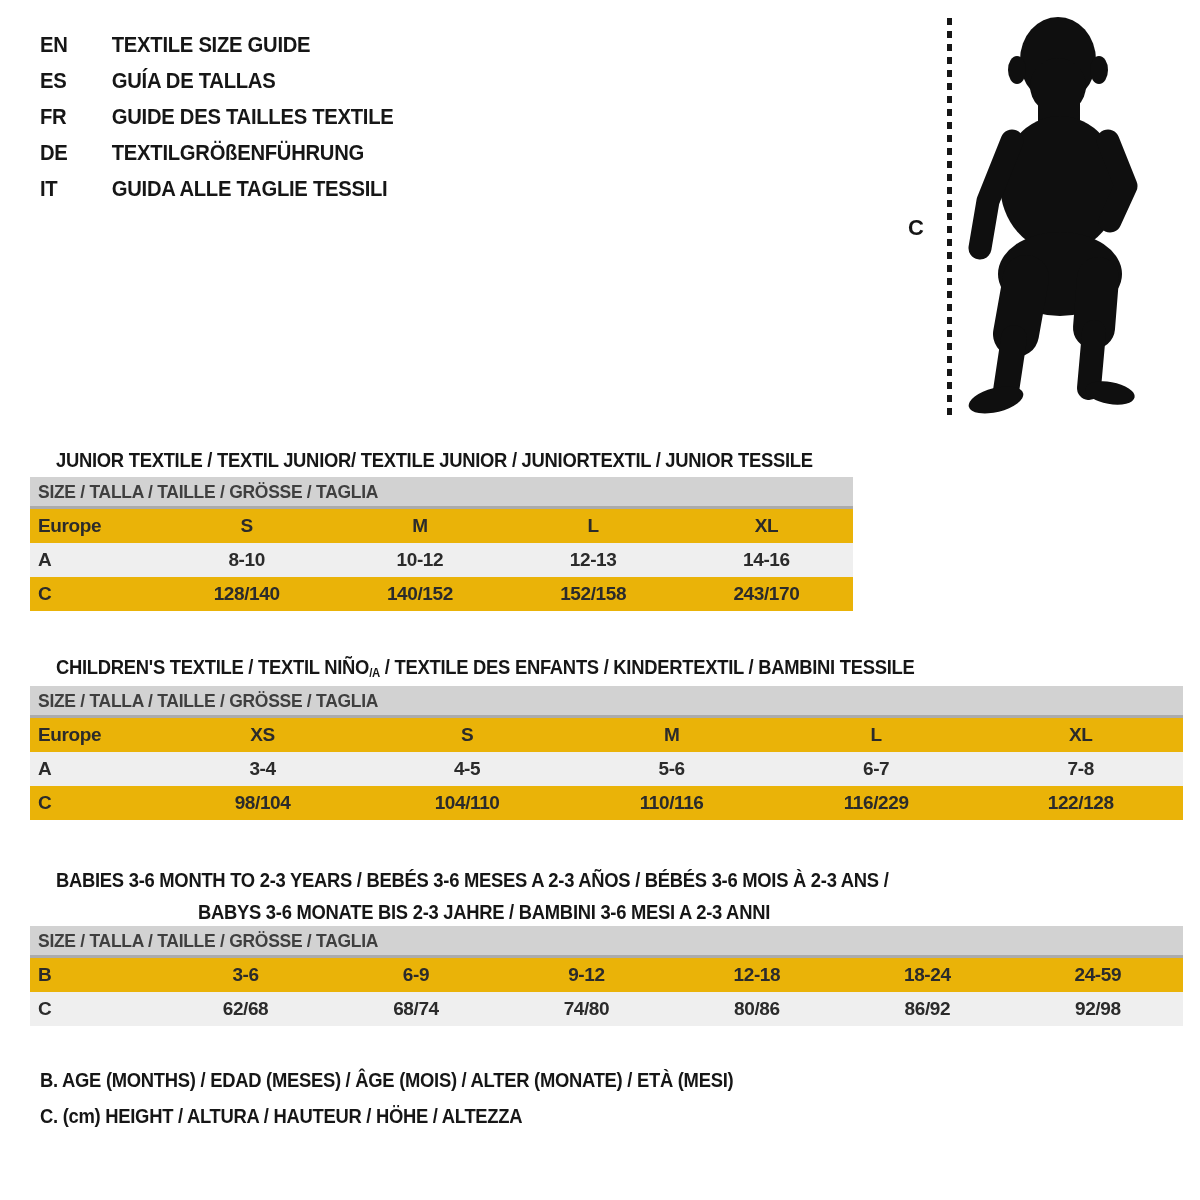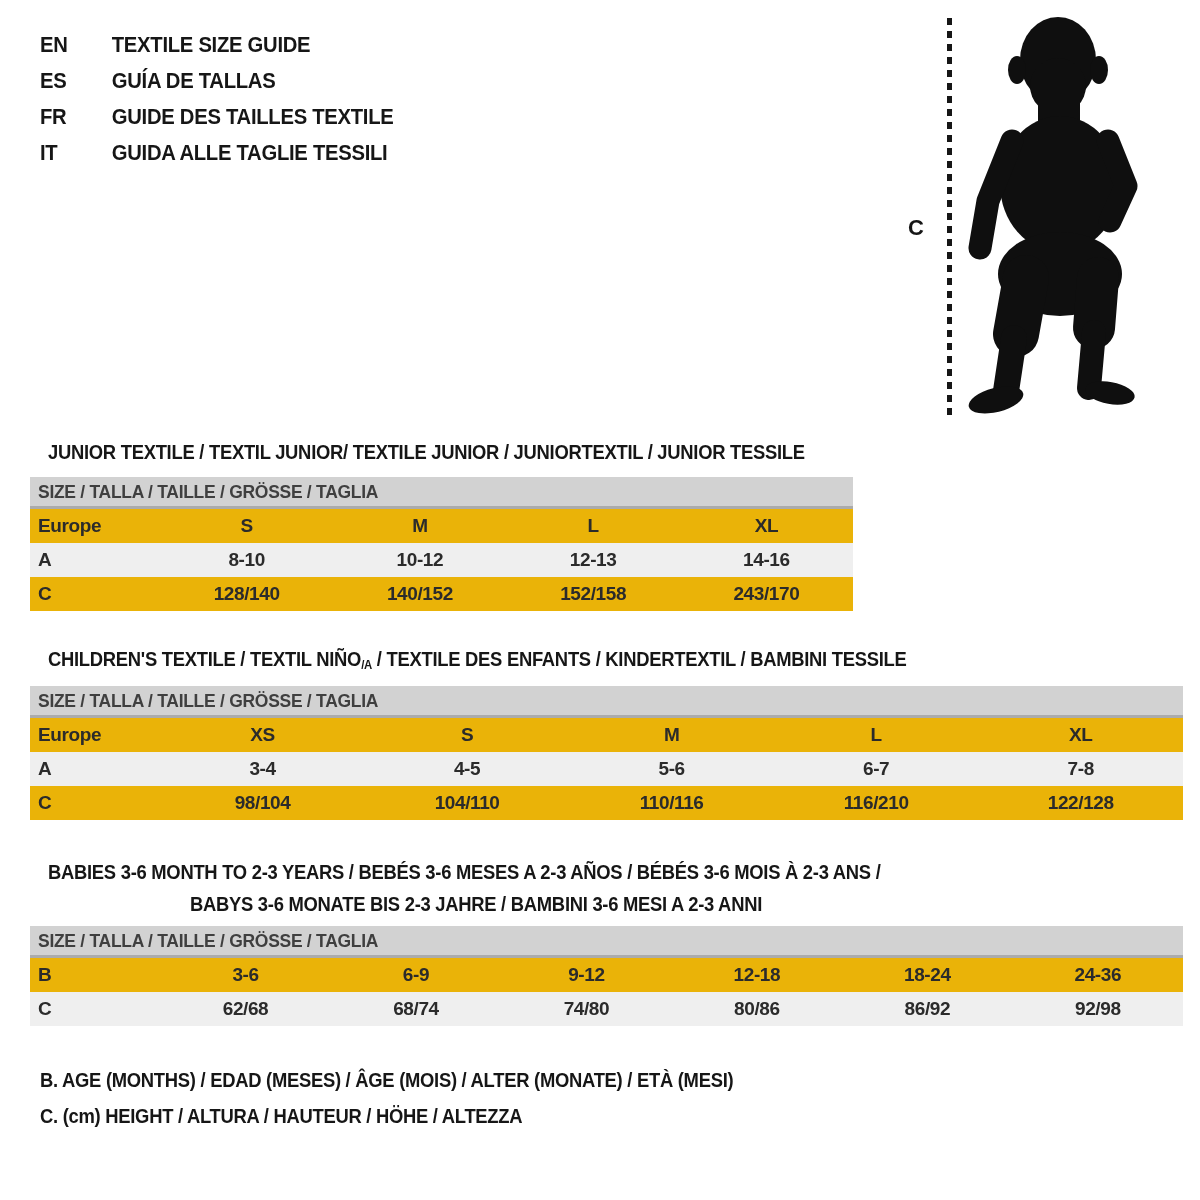--- a/index.html
+++ b/index.html
@@ -19,21 +19,21 @@
 
   
   .measure-line{
     left:947px;top:18px;width:5px;height:398px;
     background:repeating-linear-gradient(to bottom,#161616 0 7px,transparent 7px 13px);
   }
   .measure-label{left:908px;top:215px;font-weight:bold;font-size:22px;}
   .toddler{left:950px;top:16px;width:200px;height:400px;}
 
   
-  .sec-title{margin:8px;font-weight:bold;font-size:20px;letter-spacing:-.3px;}
+  .sec-title{margin:16px;font-weight:bold;font-size:20px;letter-spacing:-.3px;}
   .sec-title .sub{font-size:.62em;vertical-align:-.28em;}
   .title-junior{left:40px;top:433px;}
   .title-children{left:40px;top:640px;}
   .title-babies{left:40px;top:848px;}
   .title-babies .tline{display:block;height:32px;line-height:32px;text-align:center;}
 
   
   .tbl{background:#eab308;}
   .tbl-junior{left:30px;top:477px;width:823px;}
   .tbl-children{left:30px;top:686px;width:1153px;}
@@ -72,20 +72,26 @@
     <div class="lang-row">
       <span class="cond" style="display:flex;width:100%">
         <span class="lang-code">ES</span>
         <span class="lang-label">GUÍA DE TALLAS</span>
       </span>
     </div>
     <div class="lang-row">
       <span class="cond" style="display:flex;width:100%">
         <span class="lang-code">FR</span>
         <span class="lang-label">GUIDE DES TAILLES TEXTILE</span>
+      </span>
+    </div>
+    <div class="lang-row">
+      <span class="cond" style="display:flex;width:100%">
+        <span class="lang-code">DE</span>
+        <span class="lang-label">TEXTILGRÖßENFÜHRUNG</span>
       </span>
     </div>
     <div class="lang-row">
       <span class="cond" style="display:flex;width:100%">
         <span class="lang-code">IT</span>
         <span class="lang-label">GUIDA ALLE TAGLIE TESSILI</span>
       </span>
     </div>
   </div>
 
@@ -185,21 +191,21 @@
         <td>4-5</td>
         <td>5-6</td>
         <td>6-7</td>
         <td>7-8</td>
       </tr>
       <tr>
         <td class="lbl">C</td>
         <td>98/104</td>
         <td>104/110</td>
         <td>110/116</td>
-        <td>116/210</td>
+        <td>116/229</td>
         <td>122/128</td>
       </tr>
     </tbody>
       </table>
   </div>
 
   <h2 class="abs sec-title title-babies">
     <span class="tline"><span class="cond">BABIES 3-6 MONTH TO 2-3 YEARS / BEBÉS 3-6 MESES A 2-3 AÑOS / BÉBÉS 3-6 MOIS À 2-3 ANS /</span></span>
     <span class="tline"><span class="cond">BABYS 3-6 MONATE BIS 2-3 JAHRE / BAMBINI 3-6 MESI A 2-3 ANNI</span></span>
   </h2>
@@ -219,21 +225,21 @@
           <col>
         </colgroup>
       <tbody>
           <tr>
         <td class="lbl">B</td>
         <td>3-6</td>
         <td>6-9</td>
         <td>9-12</td>
         <td>12-18</td>
         <td>18-24</td>
-        <td>24-36</td>
+        <td>24-59</td>
       </tr>
       <tr class="alt">
         <td class="lbl">C</td>
         <td>62/68</td>
         <td>68/74</td>
         <td>74/80</td>
         <td>80/86</td>
         <td>86/92</td>
         <td>92/98</td>
       </tr>

